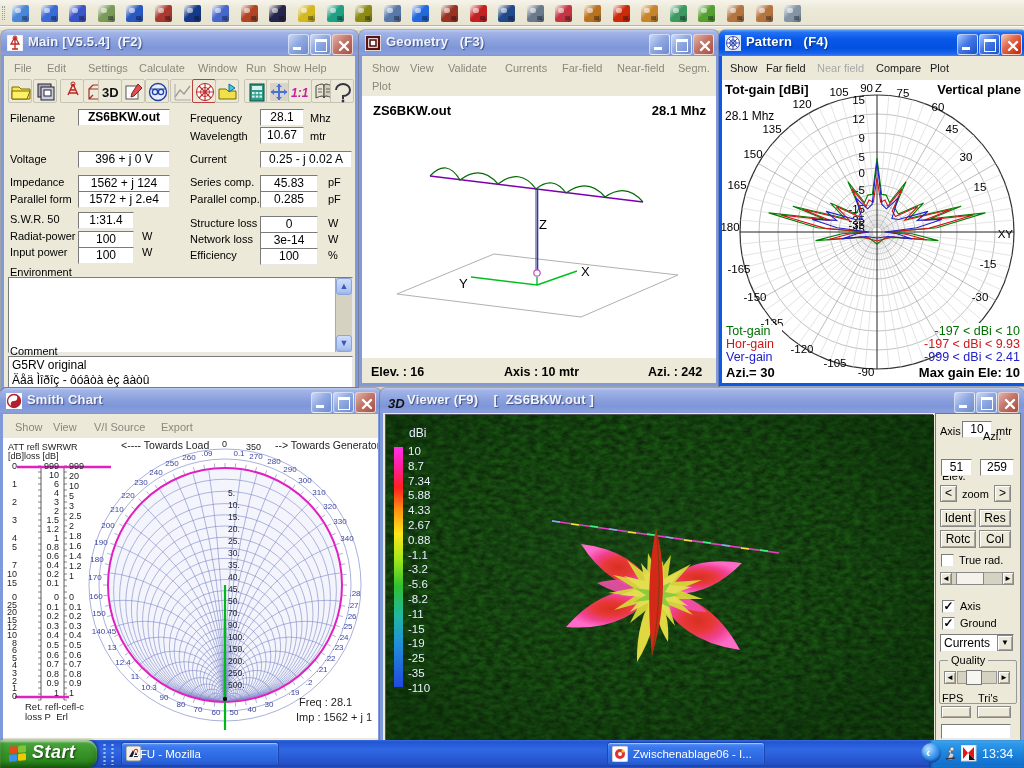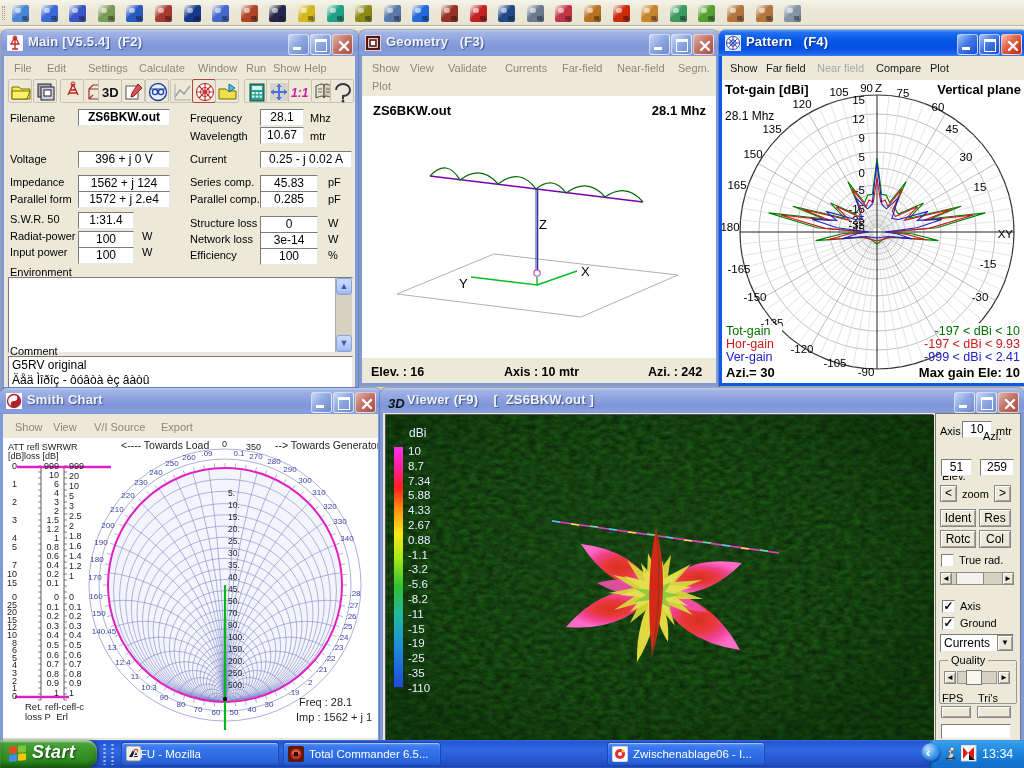--- a/index.html
+++ b/index.html
@@ -1064,29 +1064,20 @@
     <span class="abs" style="left:103px;top:3px;width:3px;height:22px;background-image:radial-gradient(circle,#9ec0f8 1px,rgba(0,0,0,0) 1.3px);background-size:3px 4px;"></span>
     <span class="abs" style="left:111px;top:3px;width:3px;height:22px;background-image:radial-gradient(circle,#9ec0f8 1px,rgba(0,0,0,0) 1.3px);background-size:3px 4px;"></span>
     <div class="abs" style="left:121px;top:2px;width:158px;height:24px;border-radius:3px;background:linear-gradient(180deg,#5690f4 0%,#3b79ee 18%,#2f6ce6 55%,#2a62d8 85%,#2256c8 100%);border:1px solid #1a48b0;color:#fff;box-shadow:inset 0 1px 1px rgba(255,255,255,.5);font-size:11.5px;overflow:hidden;white-space:nowrap;">
       <span style="position:absolute;left:4px;top:3px;width:16px;height:16px;"><svg width="16" height="16" viewBox="0 0 16 16" style="" xmlns="http://www.w3.org/2000/svg">
           <rect x="0" y="0" width="15" height="15" rx="2" fill="#f4f0e8" stroke="#888"></rect>
           <path d="M3 11 L7 4 L9 8 L11 5 L13 11 Z" fill="#1a1a2a"></path>
           <circle cx="10" cy="5" r="2.2" fill="#c83c20"></circle>
         </svg></span>
       <span style="position:absolute;left:10px;top:5px;">AFU - Mozilla</span>
     </div>
-    <div class="abs" style="left:283px;top:2px;width:158px;height:24px;border-radius:3px;background:linear-gradient(180deg,#5690f4 0%,#3b79ee 18%,#2f6ce6 55%,#2a62d8 85%,#2256c8 100%);border:1px solid #1a48b0;color:#fff;box-shadow:inset 0 1px 1px rgba(255,255,255,.5);font-size:11.5px;overflow:hidden;white-space:nowrap;">
-      <span style="position:absolute;left:4px;top:3px;width:16px;height:16px;"><svg width="16" height="16" viewBox="0 0 16 16" style="" xmlns="http://www.w3.org/2000/svg">
-          <rect width="16" height="16" rx="2" fill="#601810"></rect>
-          <circle cx="8" cy="8" r="5.5" fill="#b8341c"></circle>
-          <path d="M4 8 a4 4 0 0 1 8 0" fill="#e86038"></path>
-          <rect x="6" y="6" width="4" height="4" fill="#2a0a06"></rect>
-        </svg></span>
-      <span style="position:absolute;left:25px;top:5px;">Total Commander 6.5...</span>
-    </div>
     <div class="abs" style="left:607px;top:2px;width:158px;height:24px;border-radius:3px;background:linear-gradient(180deg,#5690f4 0%,#3b79ee 18%,#2f6ce6 55%,#2a62d8 85%,#2256c8 100%);border:1px solid #1a48b0;color:#fff;box-shadow:inset 0 1px 1px rgba(255,255,255,.5);font-size:11.5px;overflow:hidden;white-space:nowrap;">
       <span style="position:absolute;left:4px;top:3px;width:16px;height:16px;"><svg width="16" height="16" viewBox="0 0 16 16" style="" xmlns="http://www.w3.org/2000/svg">
           <rect width="16" height="16" rx="2" fill="#fff" stroke="#aaa"></rect>
           <circle cx="8" cy="8" r="5" fill="#e23030"></circle>
           <circle cx="8" cy="8" r="2" fill="#fff"></circle>
           <circle cx="11" cy="5" r="1.5" fill="#f8c820"></circle>
         </svg></span>
       <span style="position:absolute;left:25px;top:5px;">Zwischenablage06 - I...</span>
     </div>
     <div class="abs" style="left:929px;top:0;width:95px;height:28px;background:linear-gradient(180deg,#52b6f6 0%,#2e9aec 12%,#1a80da 55%,#1270cc 88%,#1e84de 100%);box-shadow:inset 2px 0 3px rgba(0,20,80,.5);">

